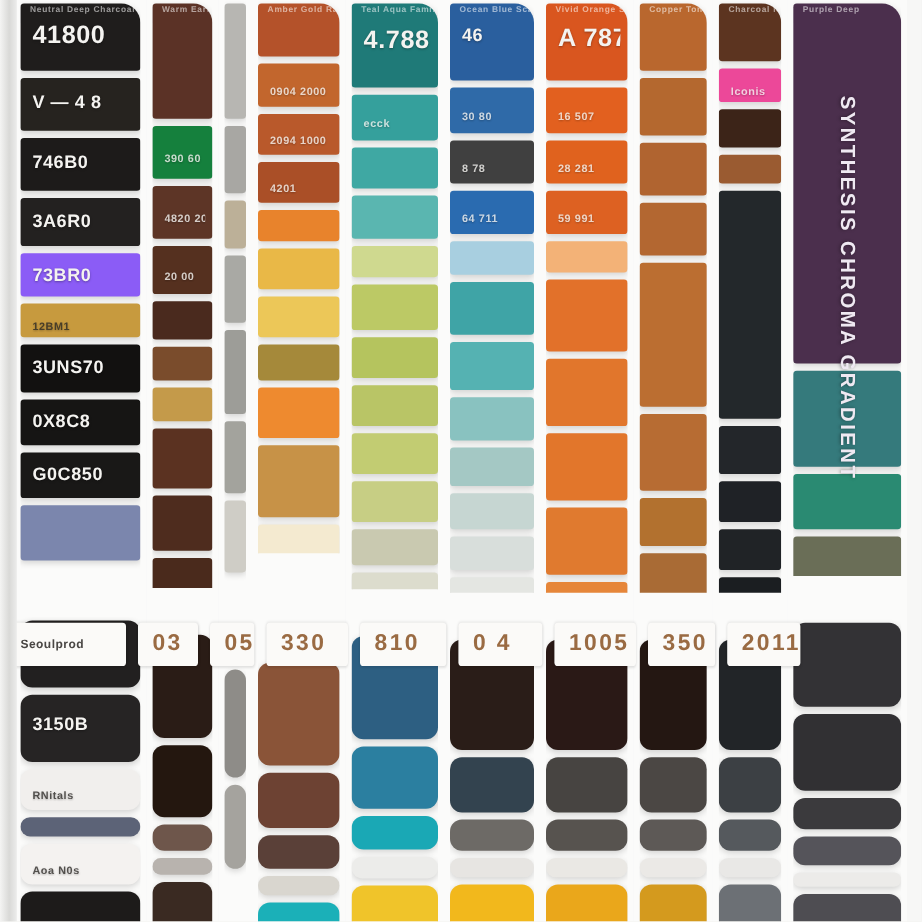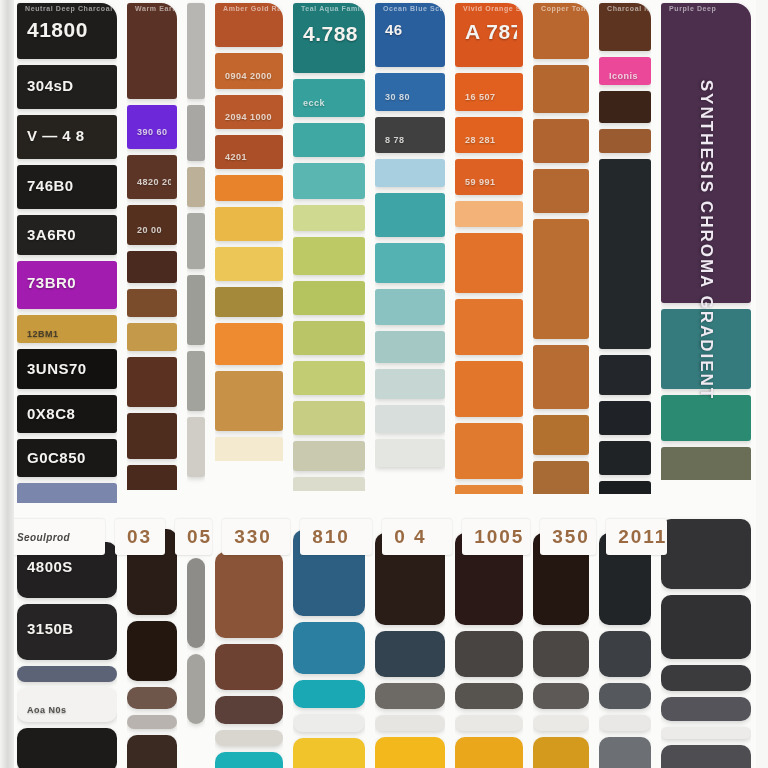--- a/index.html
+++ b/index.html
@@ -115,33 +115,30 @@
 
 <div class="edge-rail"></div>
 
 <div class="board" id="board">
     <div class="column" style="flex: 0 0 110px;">
       <div style="height: 519px; overflow: hidden; display: flex; flex-direction: column;">
         <div class="card shadow-soft round-tr" style="background: rgb(31, 29, 28); height: 56px;">
           <div class="cap">Neutral Deep Charcoal</div>
           <div class="card-text t-big light">41800</div>
         </div>
-        <div class="card shadow-soft" style="background: rgb(33, 31, 30); height: 44px;">
-          <div class="card-text t-mid light">304sD</div>
-        </div>
         <div class="card shadow-soft" style="background: rgb(38, 35, 31); height: 44px;">
           <div class="card-text t-mid light">V — 4 8</div>
         </div>
         <div class="card shadow-soft" style="background: rgb(29, 27, 26); height: 44px;">
           <div class="card-text t-mid light">746B0</div>
         </div>
         <div class="card shadow-soft" style="background: rgb(35, 33, 32); height: 40px;">
           <div class="card-text t-mid light">3A6R0</div>
         </div>
-        <div class="card shadow-soft" style="background: #a21caf; height: 48px;">
+        <div class="card shadow-soft" style="background: #8b5cf6; height: 36px;">
           <div class="card-text t-mid light">73BR0</div>
         </div>
         <div class="card shadow-soft" style="background: rgb(199, 154, 62); height: 28px;">
           <div class="card-text t-xs dark">12BM1</div>
         </div>
         <div class="card shadow-soft" style="background: rgb(18, 17, 16); height: 40px;">
           <div class="card-text t-mid light">3UNS70</div>
         </div>
         <div class="card shadow-soft" style="background: rgb(22, 21, 20); height: 38px;">
           <div class="card-text t-mid light">0X8C8</div>
@@ -151,34 +148,37 @@
         </div>
         <div class="card shadow-soft" style="background: rgb(123, 134, 173); height: 46px;"></div>
       </div>
       <div style="height: 36px; flex: 0 0 36px;"></div>
       <div style="flex: 1 1 auto; overflow: hidden; display: flex; flex-direction: column;">
         <div class="card shadow-soft round-lg" style="background: rgb(34, 32, 32); height: 56px;">
           <div class="card-text t-mid light">4800S</div>
         </div>
         <div class="card shadow-soft round-lg" style="background: rgb(38, 36, 36); height: 56px;">
           <div class="card-text t-mid light">3150B</div>
+        </div>
+        <div class="card shadow-soft round-lg" style="background: rgb(241, 239, 237); height: 34px;">
+          <div class="card-text t-xs dark">RNitals</div>
         </div>
         <div class="card shadow-soft round-lg" style="background: rgb(92, 99, 119); height: 16px;"></div>
         <div class="card shadow-soft round-lg" style="background: rgb(244, 242, 240); height: 34px;">
           <div class="card-text t-xs dark">Aoa N0s</div>
         </div>
         <div class="card shadow-soft round-lg" style="background: rgb(29, 27, 26); height: 44px;"></div>
       </div>
     </div>
     <div class="column" style="flex: 0 0 60px;">
       <div style="height: 519px; overflow: hidden; display: flex; flex-direction: column;">
         <div class="card shadow-soft round-tr" style="background: rgb(91, 50, 38); height: 96px;">
           <div class="cap">Warm Earth Brown</div>
         </div>
-        <div class="card shadow-soft" style="background: #6d28d9; height: 44px; text-decoration: underline;">
+        <div class="card shadow-soft" style="background: #15803d; height: 44px; text-decoration: underline;">
           <div class="card-text t-xs light">390  60</div>
         </div>
         <div class="card shadow-soft" style="background: rgb(93, 53, 38); height: 44px;">
           <div class="card-text t-xs light">4820  2005</div>
         </div>
         <div class="card shadow-soft" style="background: rgb(85, 48, 31); height: 40px;">
           <div class="card-text t-xs light">20   00</div>
         </div>
         <div class="card shadow-soft" style="background: rgb(74, 42, 30); height: 32px;"></div>
         <div class="card shadow-soft" style="background: rgb(122, 76, 44); height: 28px;"></div>
@@ -278,20 +278,23 @@
         <div class="card shadow-soft round-tr" style="background: rgb(42, 95, 158); height: 64px;">
           <div class="cap">Ocean Blue Scale</div>
           <div class="card-text t-mid light">46</div>
         </div>
         <div class="card shadow-soft" style="background: rgb(47, 106, 168); height: 38px;">
           <div class="card-text t-xs light">30   80</div>
         </div>
         <div class="card shadow-soft" style="background: #404040; height: 36px;">
           <div class="card-text t-xs light">8    78</div>
         </div>
+        <div class="card shadow-soft" style="background: rgb(42, 107, 176); height: 36px;">
+          <div class="card-text t-xs light">64   711</div>
+        </div>
         <div class="card shadow-soft" style="background: rgb(168, 207, 224); height: 28px;"></div>
         <div class="card shadow-soft" style="background: rgb(63, 164, 166); height: 44px;"></div>
         <div class="card shadow-soft" style="background: rgb(85, 178, 178); height: 40px;"></div>
         <div class="card shadow-soft" style="background: rgb(137, 194, 192); height: 36px;"></div>
         <div class="card shadow-soft" style="background: rgb(164, 200, 196); height: 32px;"></div>
         <div class="card shadow-soft" style="background: rgb(198, 214, 210); height: 30px;"></div>
         <div class="card shadow-soft" style="background: rgb(216, 222, 219); height: 28px;"></div>
         <div class="card shadow-soft" style="background: rgb(228, 230, 226); height: 28px;"></div>
       </div>
       <div style="height: 36px; flex: 0 0 36px;"></div>
@@ -400,21 +403,21 @@
         <div class="card shadow-soft round-lg" style="background: rgb(59, 58, 61); height: 26px;"></div>
         <div class="card shadow-soft round-lg" style="background: rgb(85, 84, 90); height: 24px;"></div>
         <div class="card shadow-soft round-lg" style="background: rgb(236, 235, 233); height: 12px;"></div>
         <div class="card shadow-soft round-lg" style="background: rgb(78, 77, 82); height: 40px;"></div>
       </div>
     </div>
   </div>
 
 <div class="divider-band">
   <div class="divider-cellrow" id="divider-row">
-      <div class="dcell label" style="flex: 0 0 100px; font-style: italic;">
+      <div class="dcell label" style="flex: 0 0 100px;">
         <span>Seoulprod</span>
       </div>
       <div class="dcell" style="flex: 0 0 50px;">
         <span>03</span>
       </div>
       <div class="dcell" style="flex: 0 0 18px;">
         <span>05</span>
       </div>
       <div class="dcell" style="flex: 0 0 68px;">
         <span>330</span>

